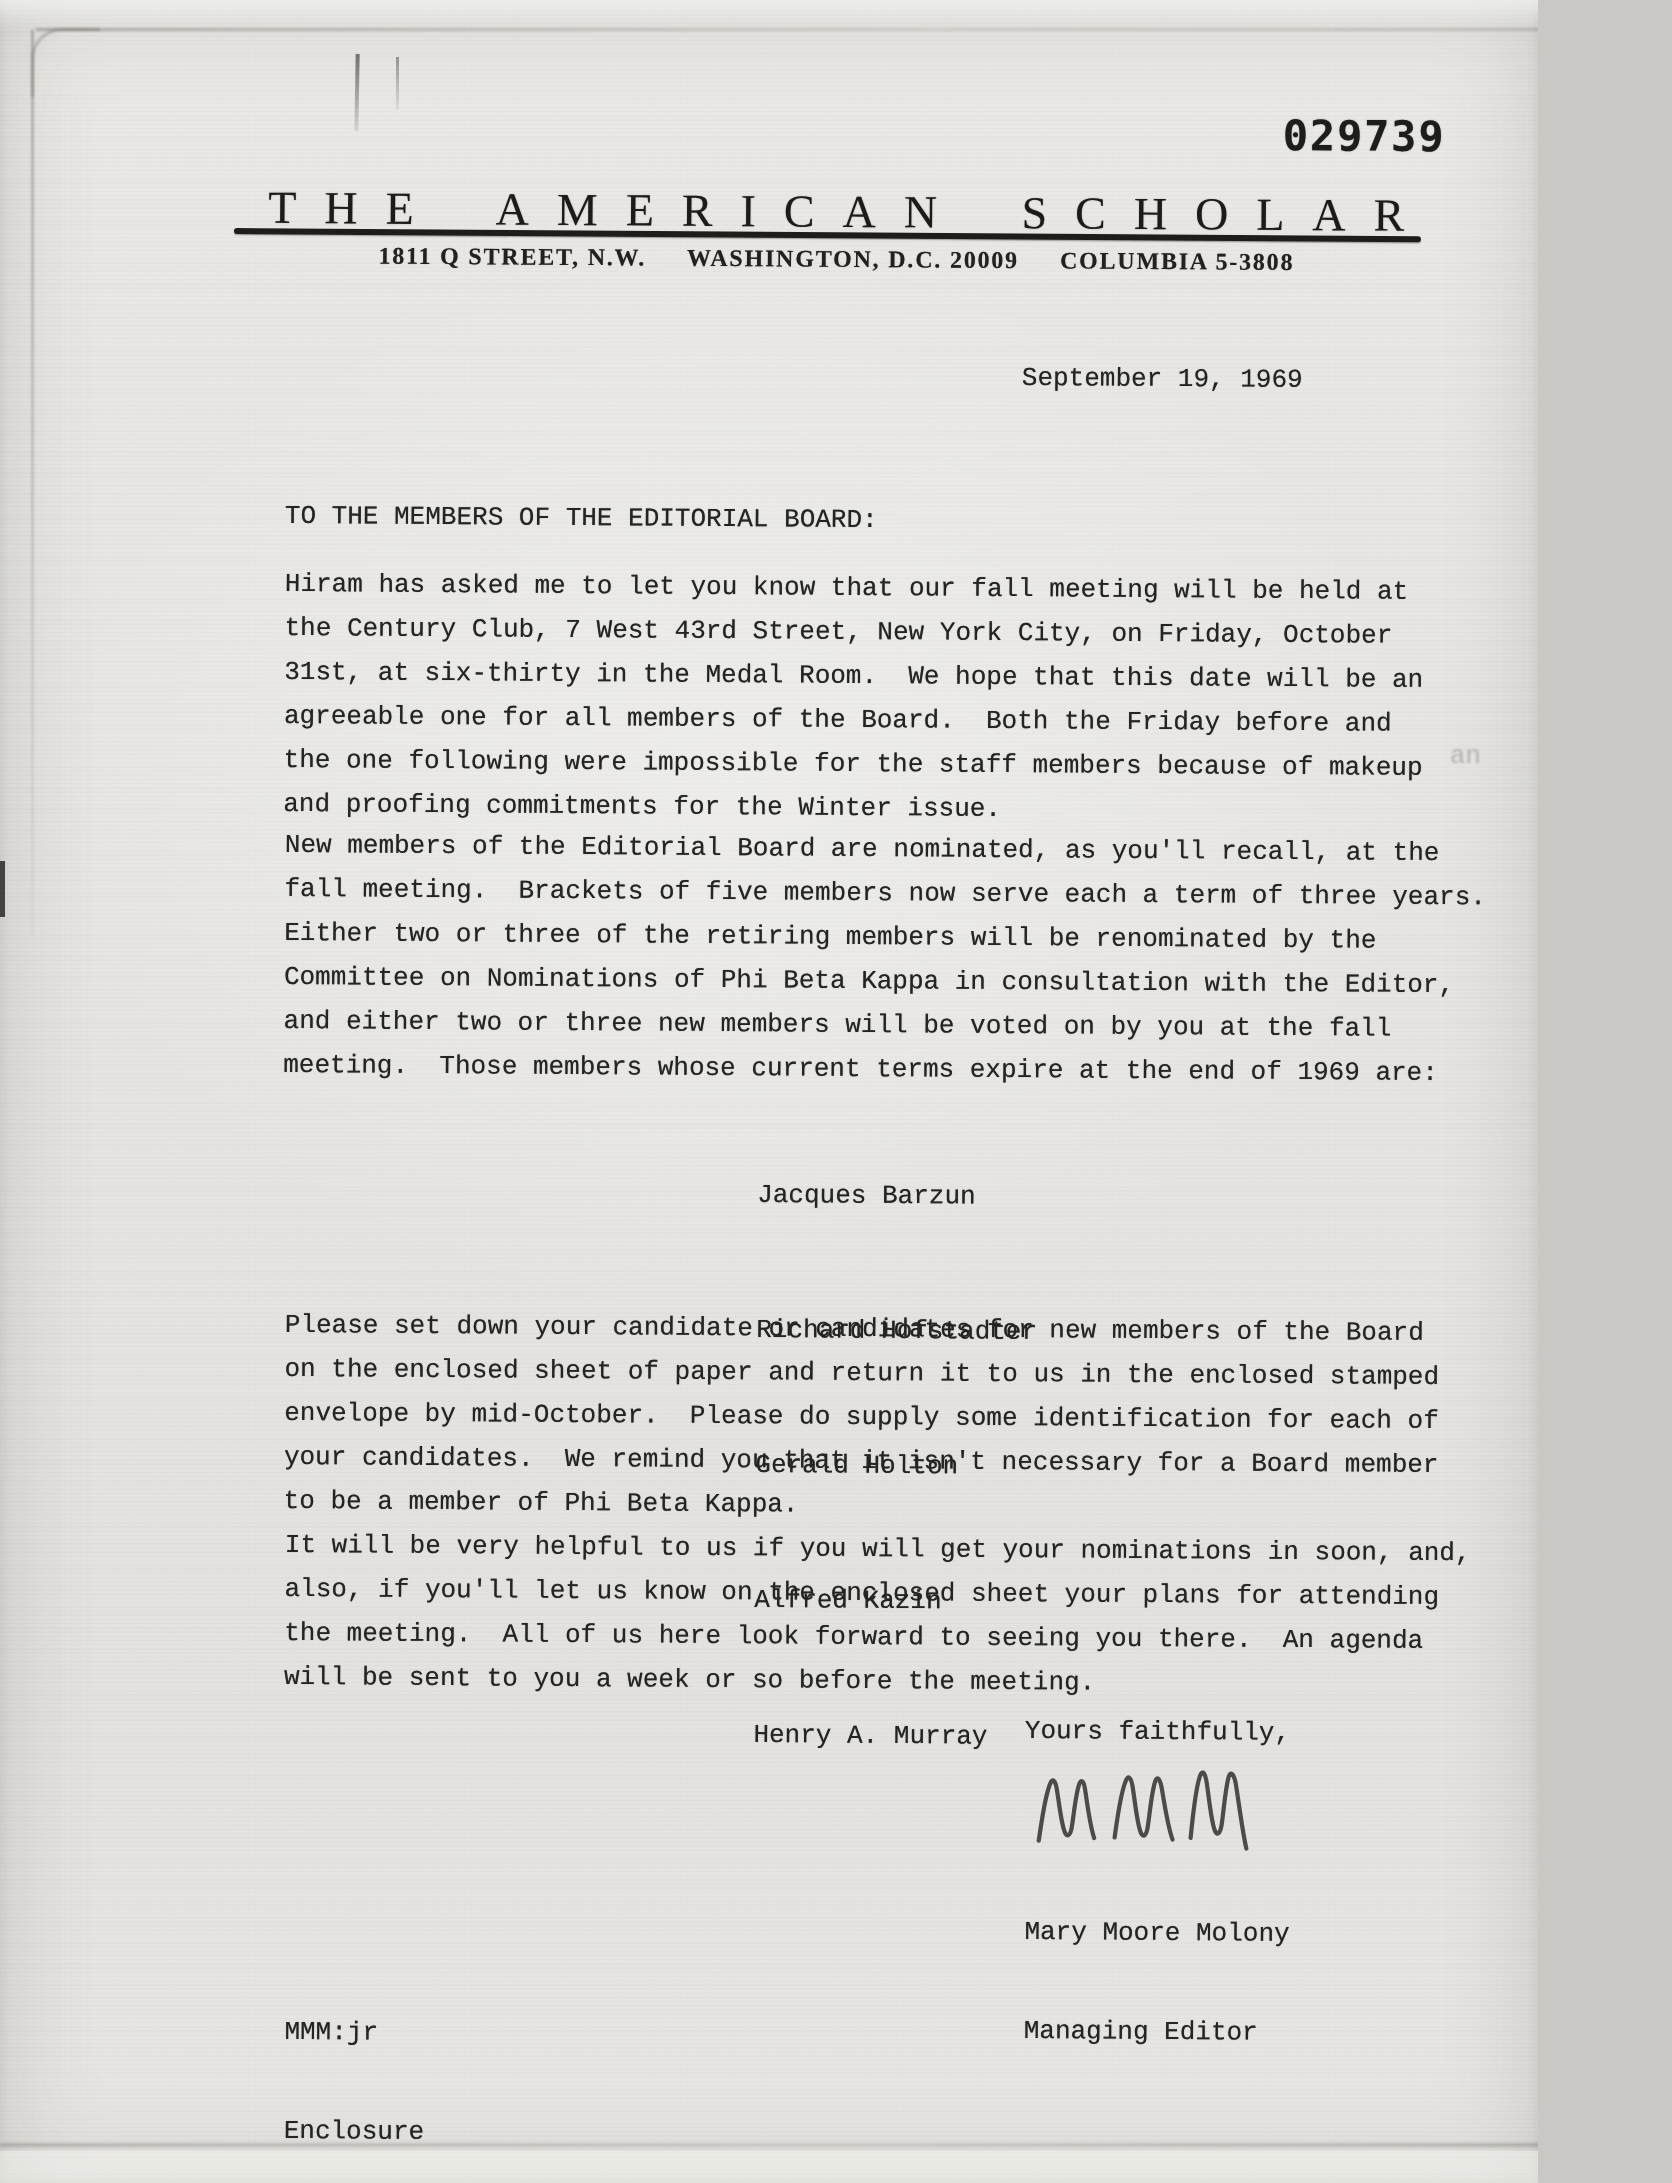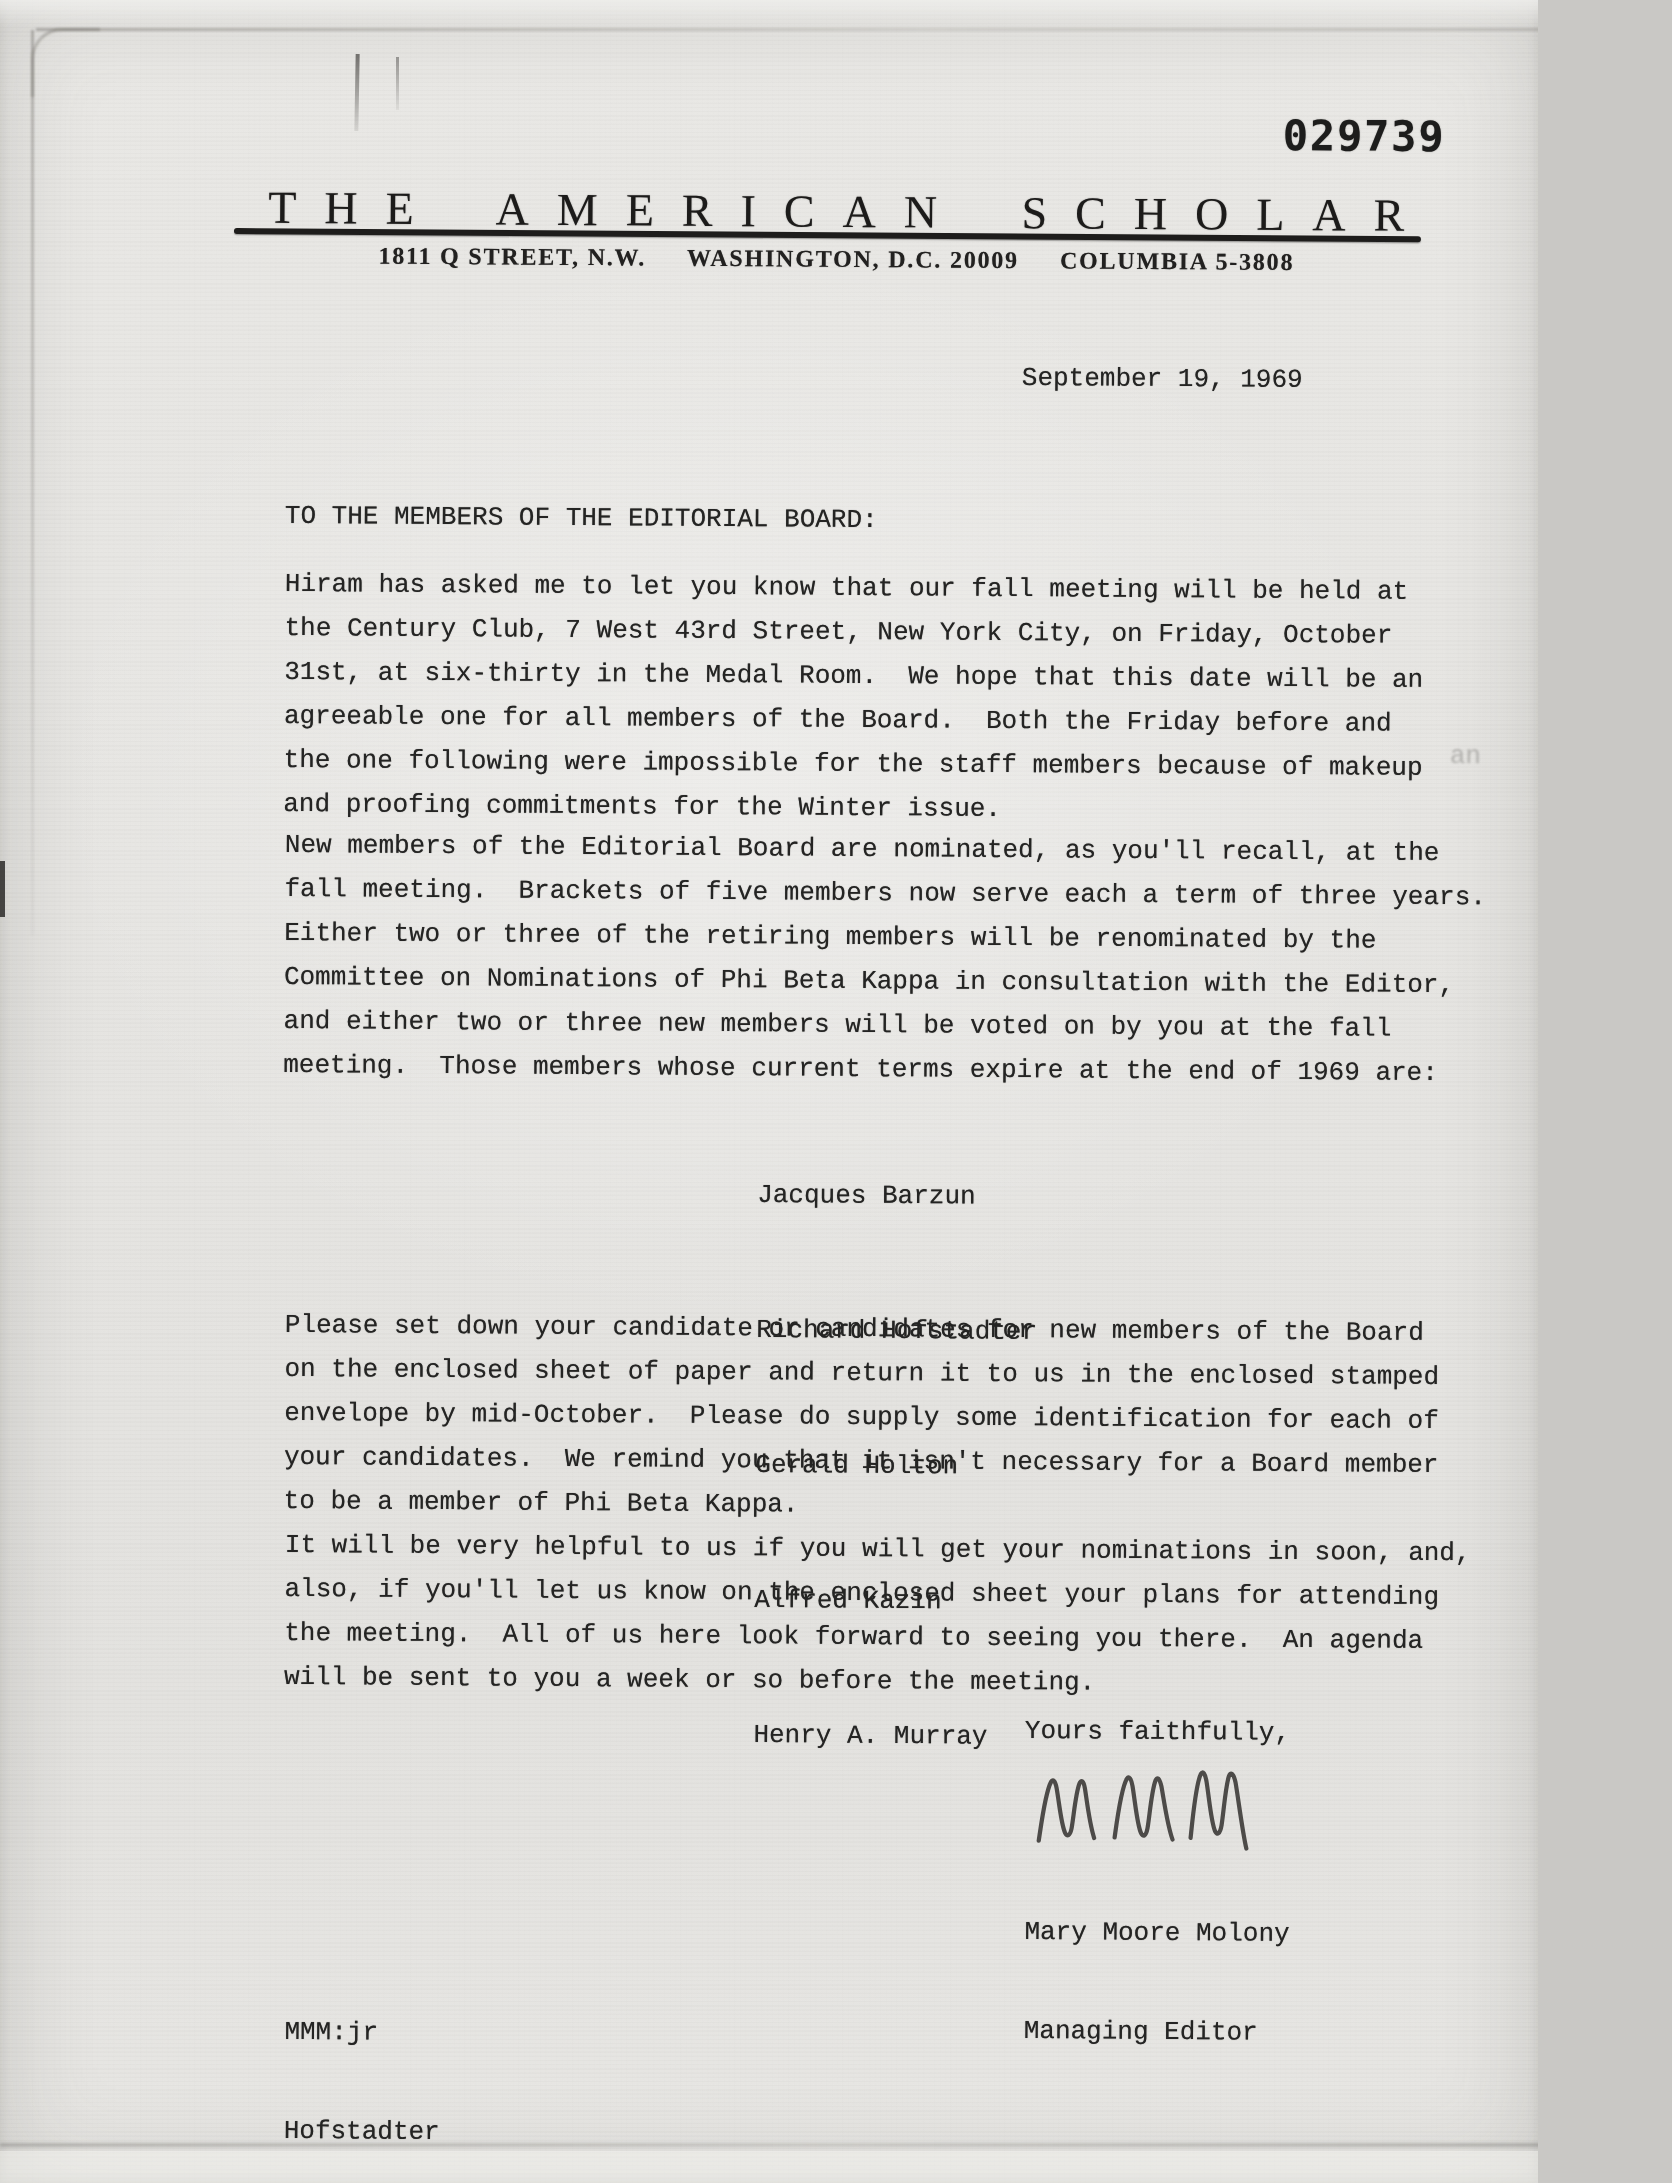--- a/index.html
+++ b/index.html
@@ -222,17 +222,17 @@
     </svg>
   </div>
 
   <div class="type tilt block-tight" style="left:1025px; top:1850px;">
     <div>Mary Moore Molony</div>
     <div>Managing Editor</div>
   </div>
 
   <div class="type tilt block-tight" style="left:285px; top:1950px;">
     <div>MMM:jr</div>
-    <div>Hofstadter</div>
+    <div>Enclosure</div>
   </div>
 
 </div>
 
 
 </body></html>

